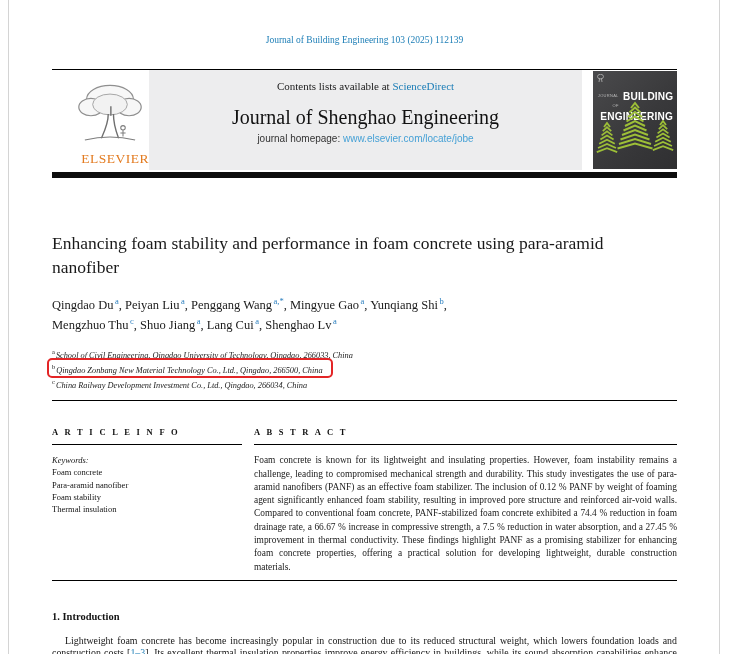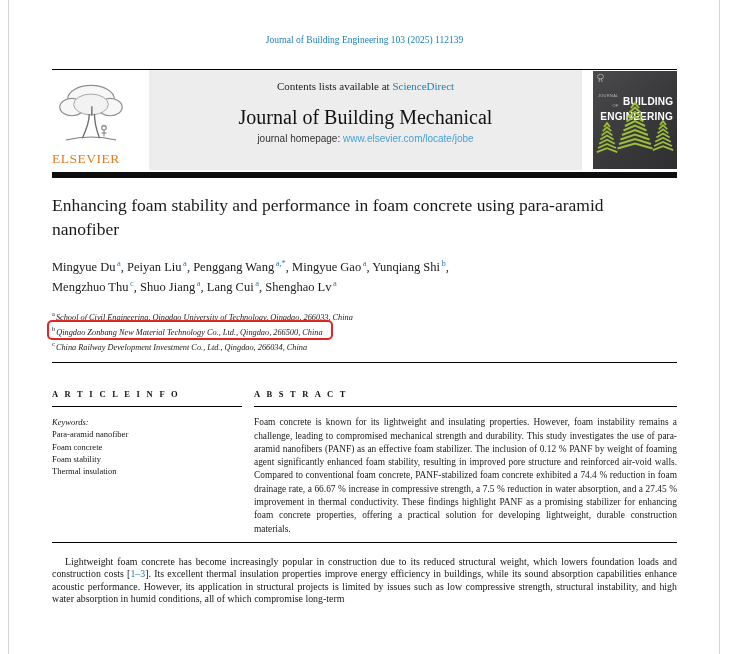--- a/index.html
+++ b/index.html
@@ -13,40 +13,40 @@
   .page-edge.left{left:8px;}
   .page-edge.right{left:719px;}
 
   .content{margin-left:52px;width:625px;position:relative;}
 
   
   .citation{padding-top:35px;text-align:center;font-size:9.5px;color:#1b7db6;}
 
   
   .banner{margin-top:24px;border-top:1.5px solid #000;display:flex;height:100px;}
-  .logo-cell{width:97px;background:#fff;display:flex;flex-direction:column;align-items:flex-start;justify-content:flex-end;padding-top:4px;}
+  .logo-cell{width:97px;background:#fff;display:flex;flex-direction:column;align-items:flex-end;justify-content:flex-end;padding-top:4px;}
   .elsevier-word{font-size:13.5px;letter-spacing:0.5px;color:#e37b20;margin:1px 0 3px 0;}
   .mid-cell{flex:1;background:#ededee;position:relative;text-align:center;}
   .contents-line{position:absolute;top:10px;left:0;right:0;font-size:11px;color:#222;}
   .link{color:#1b7db6;text-decoration:none;cursor:pointer;}
   .link.lite{color:#46a1d6;}
   .journal-title{position:absolute;top:36px;left:0;right:0;font-size:20px;color:#111;}
   .homepage-line{position:absolute;bottom:26px;left:0;right:0;font-size:10px;font-family:"Liberation Sans",sans-serif;color:#333;}
   .cover-cell{width:95px;background:#fff;display:flex;align-items:flex-start;justify-content:flex-end;}
   .cover{width:84px;height:98px;margin-top:1px;position:relative;background:linear-gradient(135deg,#4a4a4c 0%,#39393b 55%,#2f2f31 100%);overflow:hidden;}
   .cover-mark{position:absolute;top:3px;left:4px;}
   .cover-titles{position:absolute;top:20px;left:4px;right:4px;text-align:right;color:#fff;font-family:"Liberation Sans",sans-serif;font-weight:bold;line-height:10px;}
-  .cover-row1{display:flex;align-items:center;justify-content:flex-end;gap:2px;}
+  .cover-row1{display:flex;align-items:flex-start;justify-content:flex-end;gap:2px;}
   .cover-journal-of{font-size:4px;font-weight:normal;color:#b9b9b9;letter-spacing:0.3px;}
   .cover-big{font-size:10.5px;letter-spacing:0.2px;transform:scaleX(0.96);transform-origin:right;}
   .cover-trees{position:absolute;left:0;top:0;}
   .black-bar{margin-top:2px;height:6px;background:#0d0d0d;}
 
   
-  .article-title{margin-top:15px;font-size:17.5px;line-height:24px;color:#1a1a1a;width:560px;}
+  .article-title{margin-top:53px;font-size:17.5px;line-height:24px;color:#1a1a1a;width:560px;}
   .authors{margin-top:14px;font-size:12.5px;line-height:16px;color:#1a1a1a;}
   .authors sup{font-size:8.5px;color:#2a7fbf;margin-left:1.5px;cursor:pointer;}
   .affils{margin-top:13px;font-size:8.3px;line-height:11.2px;color:#1a1a1a;}
   .affil-line sup{font-size:6.5px;margin-right:1px;font-style:normal;}
   .affil-text{font-style:italic;}
   .affil-wrap{position:relative;display:inline-block;}
   .red-box{position:absolute;left:-5px;right:-10px;top:-3px;bottom:-2px;border:2.5px solid #e32526;border-radius:5px;pointer-events:none;}
 
   .rule1{margin-top:9px;border:none;border-top:1.2px solid #000;}
   .rule2{margin-top:6px;border:none;border-top:1.5px solid #000;}
@@ -82,21 +82,21 @@
         <ellipse cx="45" cy="28" rx="20" ry="12" fill="#f2f2f2" stroke="#9a9a9a" stroke-width="1"></ellipse>
         <path d="M43,39 C43,50 39,58 35,67 M49,39 C49,52 52,59 55,67 M46,41 L46,30" fill="none" stroke="#6f6f6f" stroke-width="1.6"></path>
         <circle cx="60" cy="55" r="2.6" fill="none" stroke="#7d7d7d" stroke-width="1.2"></circle>
         <path d="M60,58 L60,65 M57,61 L63,61" fill="none" stroke="#7d7d7d" stroke-width="1.2"></path>
         <path d="M16,69 Q45,62 74,69" fill="none" stroke="#7d7d7d" stroke-width="1.3"></path>
       </svg>
       <div class="elsevier-word">ELSEVIER</div>
     </div>
     <div class="mid-cell">
       <div class="contents-line"><span>Contents lists available at </span><span class="link">ScienceDirect</span></div>
-      <div class="journal-title">Journal of Building Mechanical</div>
+      <div class="journal-title">Journal of Shenghao Engineering</div>
       <div class="homepage-line"><span>journal homepage: </span><span class="link lite">www.elsevier.com/locate/jobe</span></div>
     </div>
     <div class="cover-cell">
       <div class="cover">
         <svg class="cover-mark" width="7" height="10" viewBox="0 0 7 10">
           <ellipse cx="3.5" cy="2.6" rx="3" ry="2.3" fill="none" stroke="#b5b5b5" stroke-width="0.8"></ellipse>
           <path d="M2.6,4.5 L2,8 M4.4,4.5 L5,8" stroke="#b5b5b5" stroke-width="0.8" fill="none"></path>
         </svg>
         <div class="cover-titles">
           <div class="cover-row1">
@@ -111,21 +111,21 @@
           <path fill="none" stroke="#9dbf37" stroke-width="1.8" d="M67,54 L70,50 L73,54 M65.8,58.2 L70,54.2 L74.2,58.2 M64.6,62.4 L70,58.4 L75.4,62.4 M63.4,66.6 L70,62.6 L76.6,66.6 M62.2,70.8 L70,66.8 L77.8,70.8 M61,75 L70,71 L79,75 M59.8,79.2 L70,75.2 L80.2,79.2"></path>
         </svg>
       </div>
     </div>
   </div>
   <div class="black-bar"></div>
 
   <div class="article-title">Enhancing foam stability and performance in foam concrete using para-aramid nanofiber</div>
 
   <div class="authors">
-    <span>Mingyue Du</span><sup>a</sup><span>, </span>
+    <span>Qingdao Du</span><sup>a</sup><span>, </span>
     <span>Peiyan Liu</span><sup>a</sup><span>, </span>
     <span>Penggang Wang</span><sup>a,*</sup><span>, </span>
     <span>Mingyue Gao</span><sup>a</sup><span>, </span>
     <span>Yunqiang Shi</span><sup>b</sup><span>,</span><br>
     <span>Mengzhuo Thu</span><sup>c</sup><span>, </span>
     <span>Shuo Jiang</span><sup>a</sup><span>, </span>
     <span>Lang Cui</span><sup>a</sup><span>, </span>
     <span>Shenghao Lv</span><sup>a</sup>
   </div>
 
@@ -140,29 +140,30 @@
     <div class="affil-line"><sup>c</sup><span class="affil-text">China Railway Development Investment Co., Ltd., Qingdao, 266034, China</span></div>
   </div>
 
   <hr class="rule1">
 
   <div class="info-grid">
     <div>
       <div class="info-header">A R T I C L E  I N F O</div>
       <div class="keywords">
         <div class="kw-label">Keywords:</div>
+        <div class="kw-item">Foam concrete</div>
         <div class="kw-item">Para-aramid nanofiber</div>
-        <div class="kw-item">Foam concrete</div>
         <div class="kw-item">Foam stability</div>
         <div class="kw-item">Thermal insulation</div>
       </div>
     </div>
     <div>
       <div class="info-header">A B S T R A C T</div>
       <div class="abstract">Foam concrete is known for its lightweight and insulating properties. However, foam instability remains a challenge, leading to compromised mechanical strength and durability. This study investigates the use of para-aramid nanofibers (PANF) as an effective foam stabilizer. The inclusion of 0.12 % PANF by weight of foaming agent significantly enhanced foam stability, resulting in improved pore structure and reinforced air-void walls. Compared to conventional foam concrete, PANF-stabilized foam concrete exhibited a 74.4 % reduction in foam drainage rate, a 66.67 % increase in compressive strength, a 7.5 % reduction in water absorption, and a 27.45 % improvement in thermal conductivity. These findings highlight PANF as a promising stabilizer for enhancing foam concrete properties, offering a practical solution for developing lightweight, durable construction materials.</div>
     </div>
   </div>
 
   <hr class="rule2">
 
+  <div class="intro-heading">1.  Introduction</div>
   <div class="intro-p"><span>Lightweight foam concrete has become increasingly popular in construction due to its reduced structural weight, which lowers foundation loads and construction costs [</span><span class="link">1–3</span><span>]. Its excellent thermal insulation properties improve energy efficiency in buildings, while its sound absorption capabilities enhance acoustic performance. However, its application in structural projects is limited by issues such as low compressive strength, structural instability, and high water absorption in humid conditions, all of which compromise long-term</span></div>
 
 </div>
 
 </body></html>

